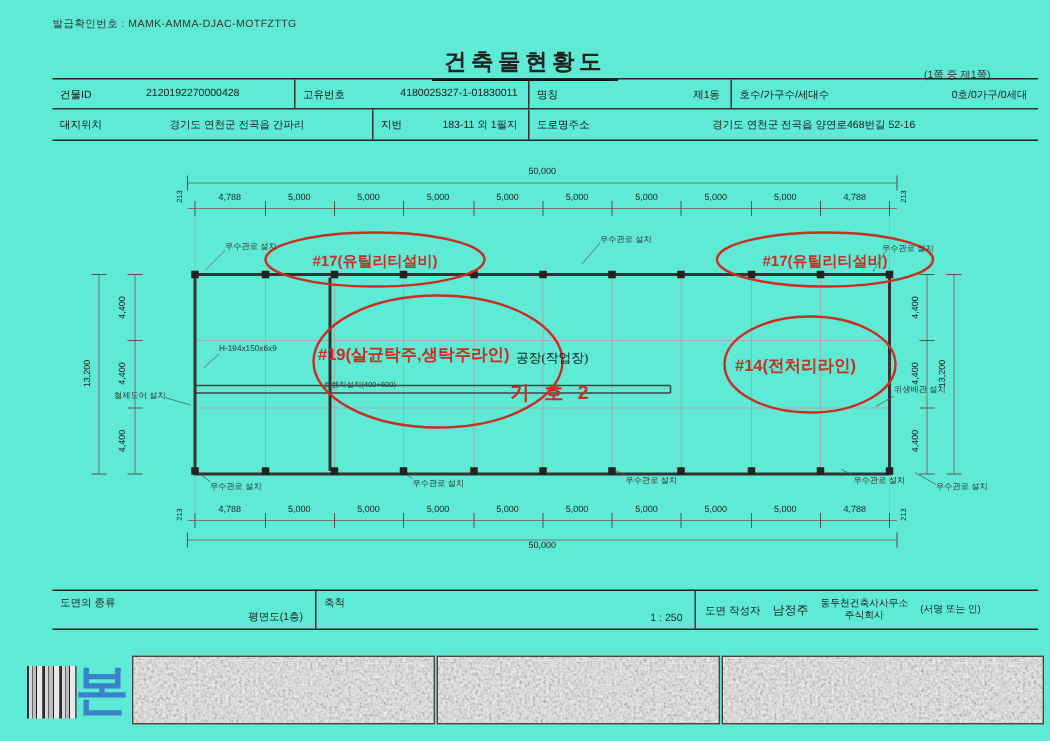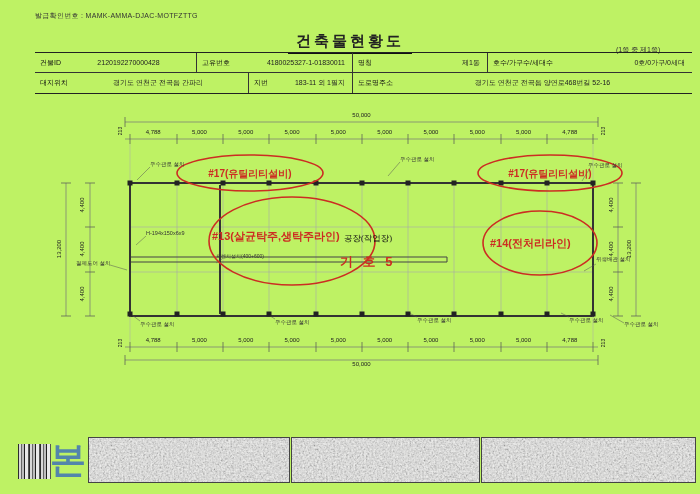--- a/index.html
+++ b/index.html
@@ -1,16 +1,16 @@
 <!DOCTYPE html>
 <html><head>
 <meta charset="utf-8">
 <style>
   html,body{margin:0;padding:0;background:#e8e8e8;}
-  .sheet{position:relative;width:700px;height:494px;background:#bef264;overflow:hidden;
+  .sheet{position:relative;width:700px;height:494px;background:#5eead4;overflow:hidden;
          font-family:"Liberation Sans","DejaVu Sans",sans-serif;color:#222;}
   .abs{position:absolute;}
   .issue{top:11px;left:35px;font-size:7px;color:#333;letter-spacing:.3px;}
   .title-wrap{top:32px;left:0;right:0;text-align:center;}
   .title{display:inline-block;font-size:15px;font-weight:bold;letter-spacing:3px;
          border-bottom:2px solid #111;padding:0 8px 1px;}
   .page-note{top:45px;left:616px;font-size:7px;color:#333;}
 
   
   .info-table{top:52px;left:35px;width:657px;border-top:1.6px solid #222;border-bottom:1px solid #222;}
@@ -232,25 +232,44 @@
   <span class="abs tiny" style="left:417px;top:317px">우수관로 설치</span>
   <span class="abs tiny" style="left:569px;top:317px">우수관로 설치</span>
   <span class="abs tiny" style="left:624px;top:321px">우수관로 설치</span>
   <span class="abs tiny" style="left:596px;top:256px">위생배관 설치</span>
   <span class="abs tiny" style="left:76px;top:260px">철제도어 설치</span>
   <span class="abs tiny" style="left:146px;top:230px">H-194x150x6x9</span>
   <span class="abs tiny" style="left:216px;top:253px;font-size:5px">트렌치설치(400+600)</span>
 
   <div class="abs red red1" style="left:177px;top:167px;width:146px">#17(유틸리티설비)</div>
   <div class="abs red red2" style="left:478px;top:167px;width:144px">#17(유틸리티설비)</div>
-  <div class="abs red red3" style="left:212px;top:229px">#13(살균탁주,생탁주라인)</div>
+  <div class="abs red red3" style="left:212px;top:229px">#19(살균탁주,생탁주라인)</div>
   <div class="abs red red4" style="left:490px;top:236px">#14(전처리라인)</div>
-  <div class="abs red redcode" style="left:340px;top:253px">기 호 5</div>
+  <div class="abs red redcode" style="left:340px;top:253px">기 호 2</div>
   <div class="abs factory" style="left:344px;top:233px">공장(작업장)</div>
 
+  <div class="abs footer-table">
+    <div class="fc" style="width:175px">
+      <span class="lab">도면의 종류</span>
+      <span class="val">평면도(1층)</span>
+    </div>
+    <div class="fc" style="width:253px">
+      <span class="lab">축척</span>
+      <span class="val">1 : 250</span>
+    </div>
+    <div class="fc fc3" style="flex:1">
+      <span>도면 작성자</span>
+      <span class="name">남정주</span>
+      <span class="office">
+        <span>동두천건축사사무소</span>
+        <span>주식회사</span>
+      </span>
+      <span class="sign">(서명 또는 인)</span>
+    </div>
+  </div>
 
   <div class="abs barcode"></div>
   <div class="abs bluechar">본</div>
   <div class="abs noise" style="left:88px;width:200px">
     <svg width="100%" height="100%" preserveAspectRatio="none">
         <rect width="100%" height="100%" filter="url(#paperNoise)"></rect>
       </svg>
   </div>
   <div class="abs noise" style="left:291px;width:187px">
     <svg width="100%" height="100%" preserveAspectRatio="none">

